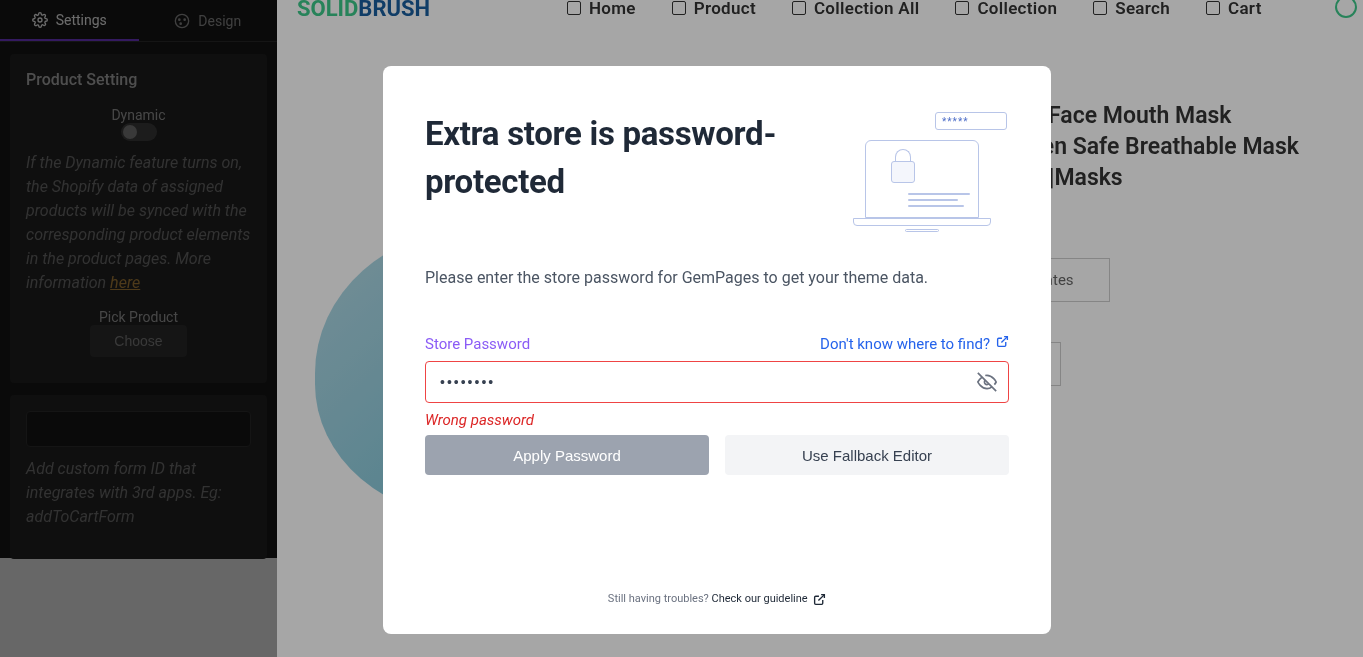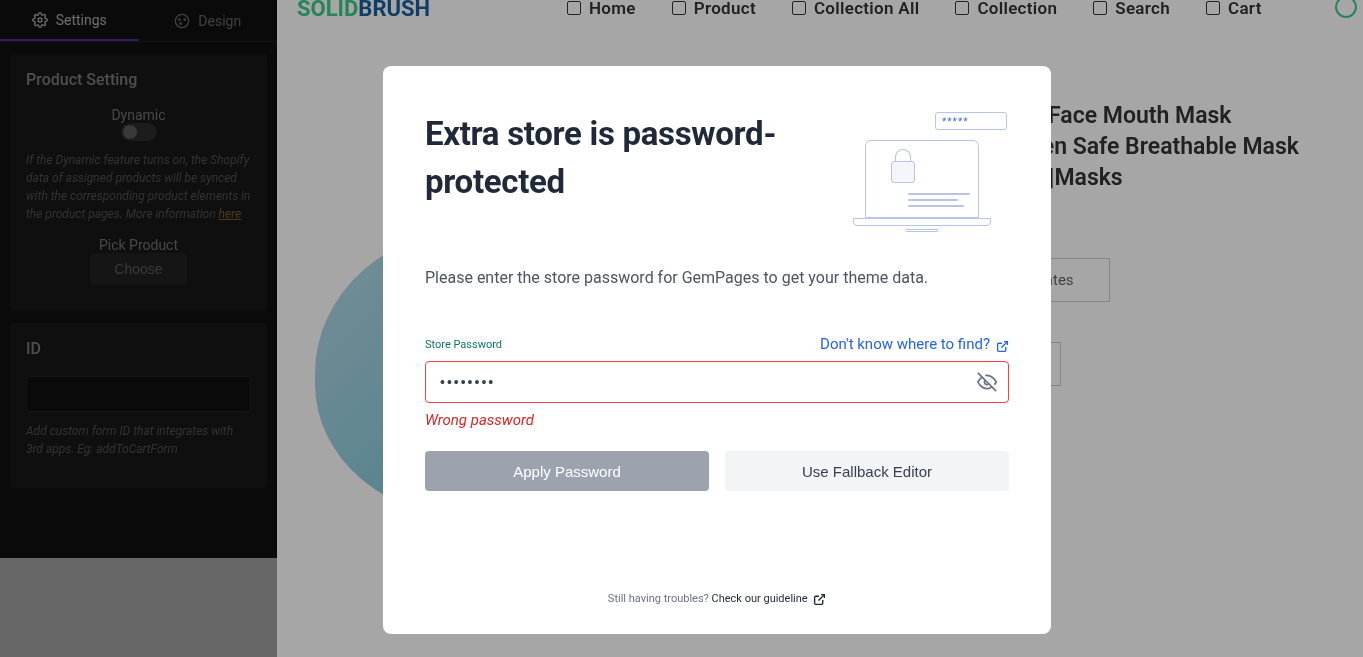--- a/index.html
+++ b/index.html
@@ -75,21 +75,21 @@
       width: 14px;
       height: 14px;
       background: #888;
       border-radius: 50%;
       position: absolute;
       top: 2px;
       left: 2px;
     }
     .help-text {
       color: #777;
-      font-size: 12px;
+      font-size: 16px;
       font-style: italic;
       line-height: 1.5;
       margin-bottom: 14px;
     }
     .help-link {
       color: #b88a3e;
       text-decoration: underline;
       font-style: italic;
     }
     .choose-btn {
@@ -323,28 +323,28 @@
       color: #4b5563;
       margin-bottom: 48px;
     }
     .field-row {
       display: flex;
       justify-content: space-between;
       align-items: center;
       margin-bottom: 8px;
     }
     .field-label {
-      font-size: 11px;
-      color: #0f766e;
+      font-size: 15px;
+      color: #8b5cf6;
     }
     .find-link {
       font-size: 15px;
       color: #2563eb;
       display: flex;
-      align-items: flex-end;
+      align-items: flex-start;
       gap: 6px;
       text-decoration: none;
     }
     .ext-icon {
       width: 13px;
       height: 13px;
     }
     .pwd-input-wrap {
       position: relative;
       margin-bottom: 8px;
@@ -365,21 +365,21 @@
       top: 50%;
       transform: translateY(-50%);
       width: 20px;
       height: 20px;
       color: #6b7280;
     }
     .error-msg {
       color: #dc2626;
       font-size: 15px;
       font-style: italic;
-      margin-bottom: 22px;
+      margin-bottom: 6px;
     }
     .btn-row {
       display: flex;
       gap: 16px;
       margin-bottom: auto;
     }
     .btn {
       flex: 1;
       height: 40px;
       border: none;
@@ -441,21 +441,20 @@
     <div class="help-text">
       <span>If the Dynamic feature turns on, the Shopify data of assigned products will be synced with the corresponding product elements in the product pages. More information </span><a class="help-link">here</a>
     </div>
     <div class="row">
       <span class="row-label">Pick Product</span>
       <button class="choose-btn">Choose</button>
     </div>
   </div>
 
   <div class="panel">
-    <div class="panel-title">ID</div>
     <input class="input-box" style="">
     <div class="help-text">Add custom form ID that integrates with 3rd apps. Eg: addToCartForm</div>
   </div>
 
 </div>
 
 <div class="canvas">
   <div class="top-nav">
     <div class="logo">
       <span class="logo-solid">SOLID</span><span class="logo-brush">BRUSH</span>

